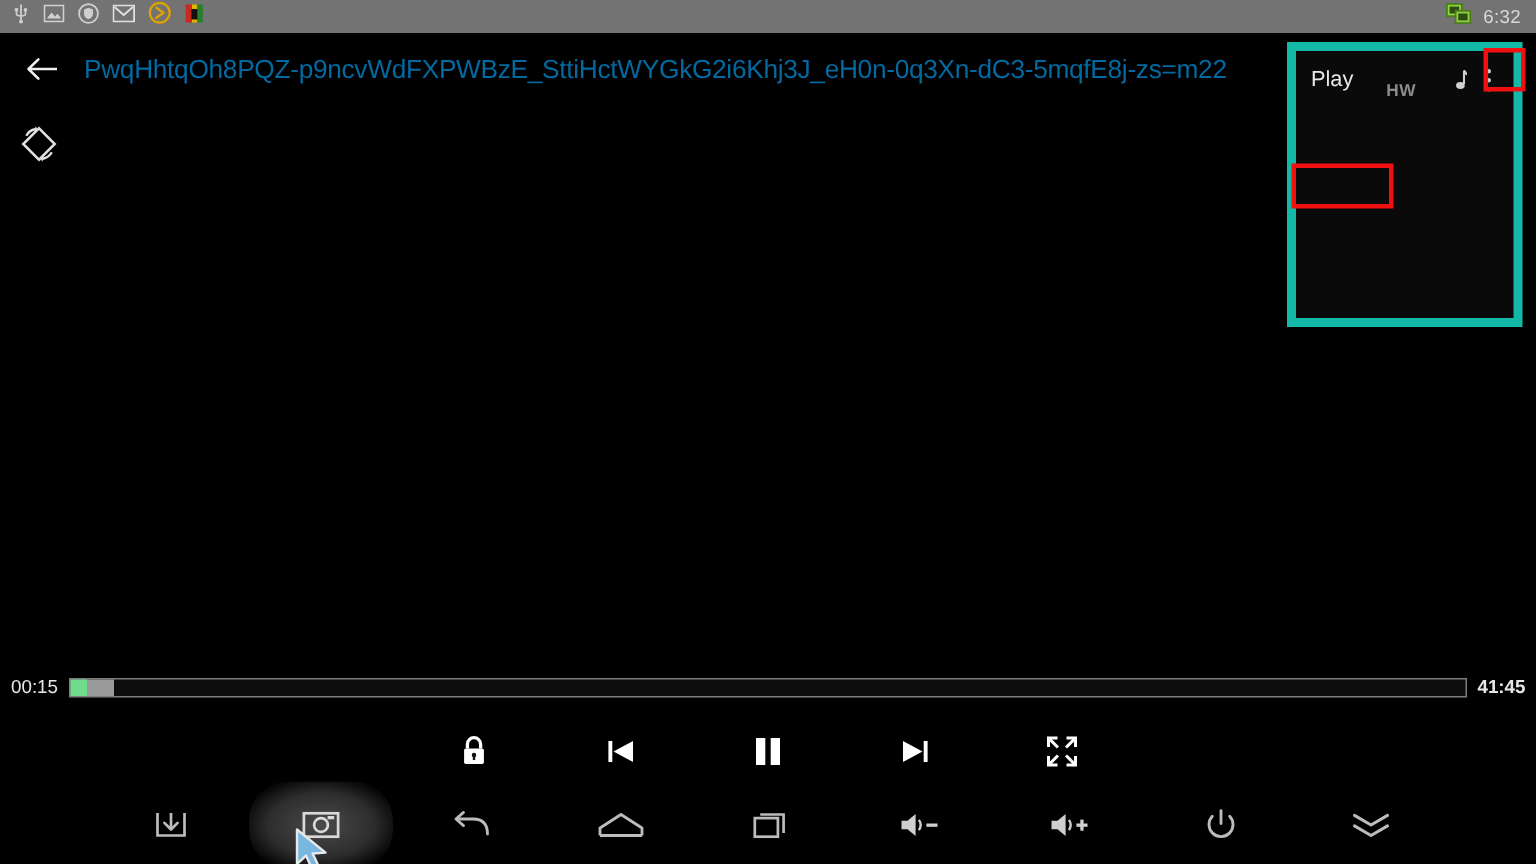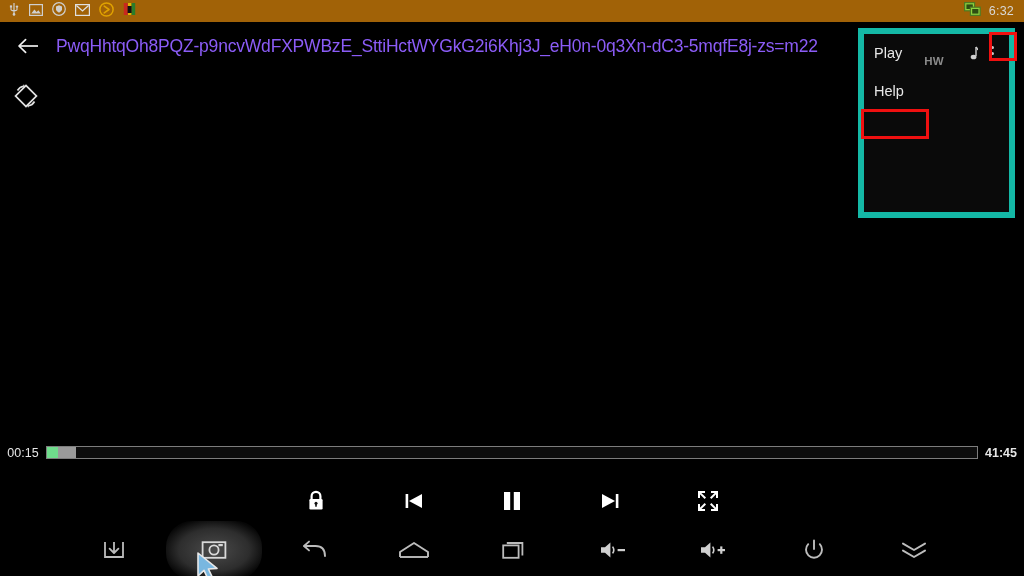--- a/index.html
+++ b/index.html
@@ -12,21 +12,21 @@
   #screen {
     position: relative;
     width: 1024px; height: 576px;
     background: #000;
   }
 
   
   .statusbar {
     position: absolute; left: 0; top: 0;
     width: 1024px; height: 22px;
-    background: #a16207;
+    background: #737373;
     display: flex; align-items: center;
   }
   .status-left { display: flex; align-items: center; gap: 9px; padding-left: 8px; }
   .status-right { margin-left: auto; display: flex; align-items: center; gap: 8px; padding-right: 10px; }
   .status-time {
     color: #d8d8d8; font-size: 12.5px; letter-spacing: .2px;
   }
   .sicon { display: block; }
 
   
@@ -34,21 +34,21 @@
     position: absolute; left: 0; top: 22px;
     width: 1024px; height: 48px;
     display: flex; align-items: center;
   }
   .back-arrow {
     width: 40px; height: 40px; margin-left: 8px;
     display: flex; align-items: center; justify-content: center;
     cursor: pointer;
   }
   .video-title {
-    color: #8b5cf6;
+    color: #0369a1;
     font-size: 17.5px;
     letter-spacing: -0.2px;
     white-space: nowrap;
     margin-left: 8px;
   }
 
   
   .rotate-btn {
     position: absolute; left: 8px; top: 78px;
     width: 36px; height: 36px;
@@ -104,21 +104,21 @@
     pointer-events: none;
     z-index: 30;
   }
   #hl-dots { left: 989px; top: 32px; width: 28px; height: 29px; }
   #hl-subtitle { left: 861px; top: 109px; width: 68px; height: 30px; }
 
   
   .seekbar-wrap {
     position: absolute; left: 0; top: 446px;
     width: 1024px; height: 24px;
-    display: flex; align-items: flex-start;
+    display: flex; align-items: center;
   }
   .time-label {
     color: #e6e6e6;
     font-size: 12.5px;
     width: 46px;
     text-align: center;
     flex: 0 0 auto;
   }
   .time-label.right { text-align: center; font-weight: bold; }
   .track {
@@ -283,23 +283,20 @@
           <span class="dot"></span>
             <span class="dot"></span>
             <span class="dot"></span>
         </span>
       </span>
     </div>
 
 
 
 
-    <div class="menu-row">
-      <span class="menu-label">Help</span>
-    </div>
   </div>
 
   <div class="hl-box" id="hl-dots" style="border-color: rgb(240, 16, 16);"></div>
   <div class="hl-box" id="hl-subtitle" style="border-color: rgb(240, 16, 16);"></div>
 
   <div class="seekbar-wrap">
     <span class="time-label">00:15</span>
     <div class="track">
       <div class="buffered" style="width: 3.1%; background: rgb(154, 154, 154);"></div>
       <div class="played" style="width: 1.15%; background: rgb(111, 220, 140);"></div>

